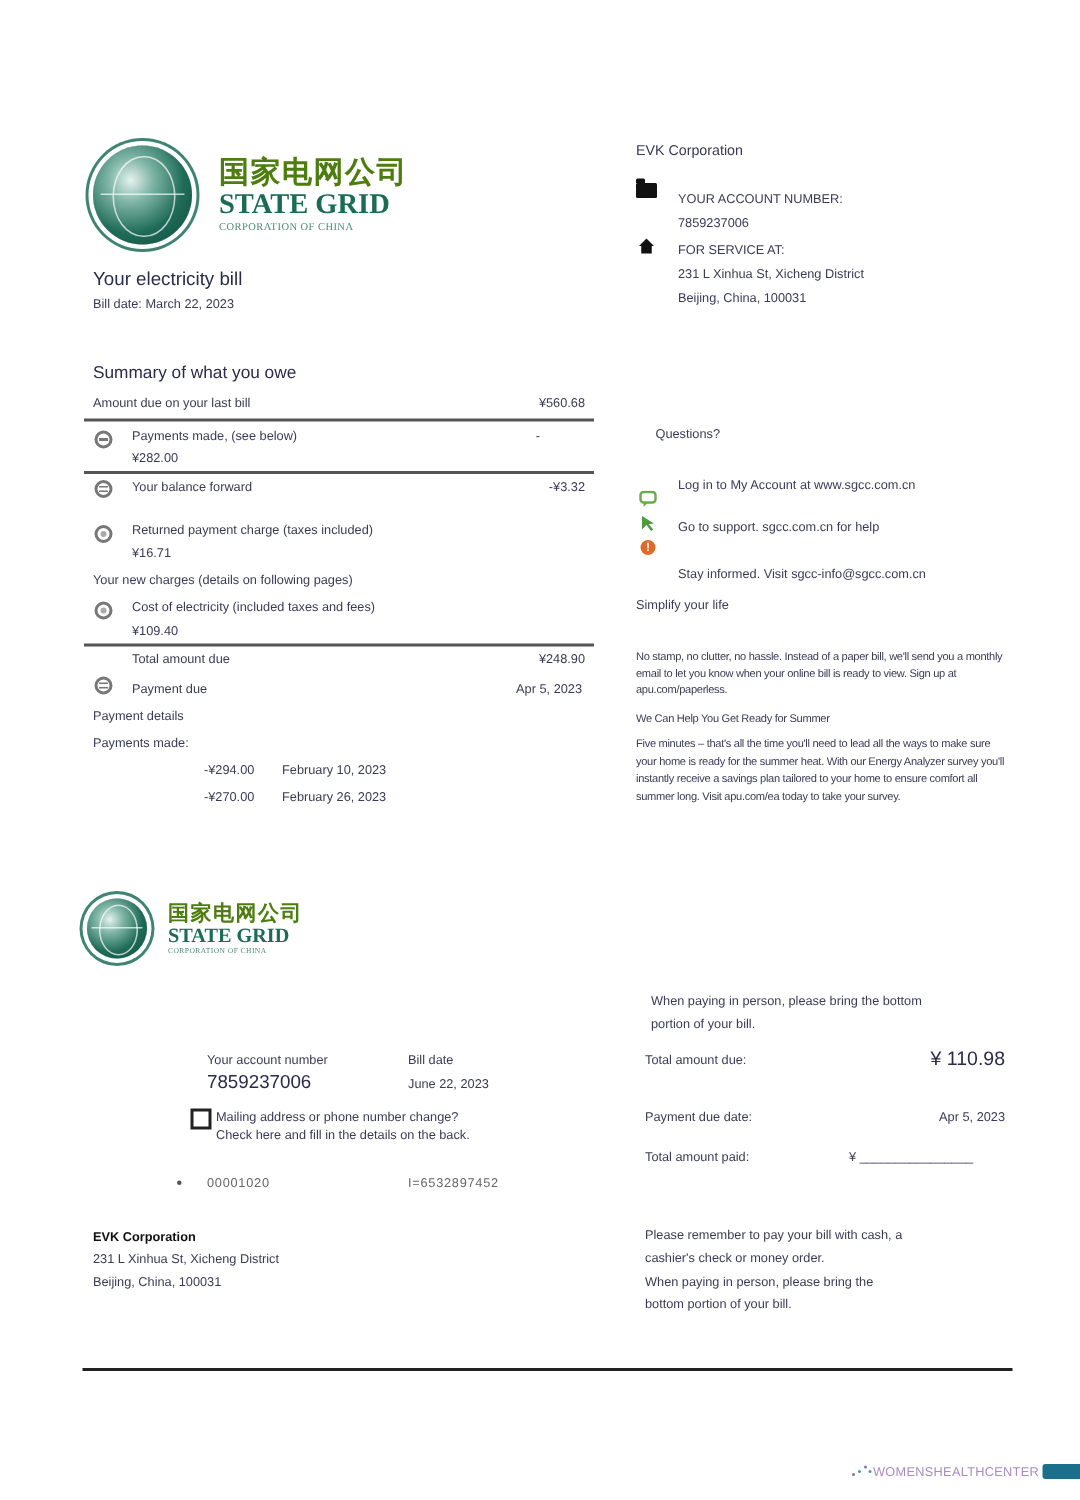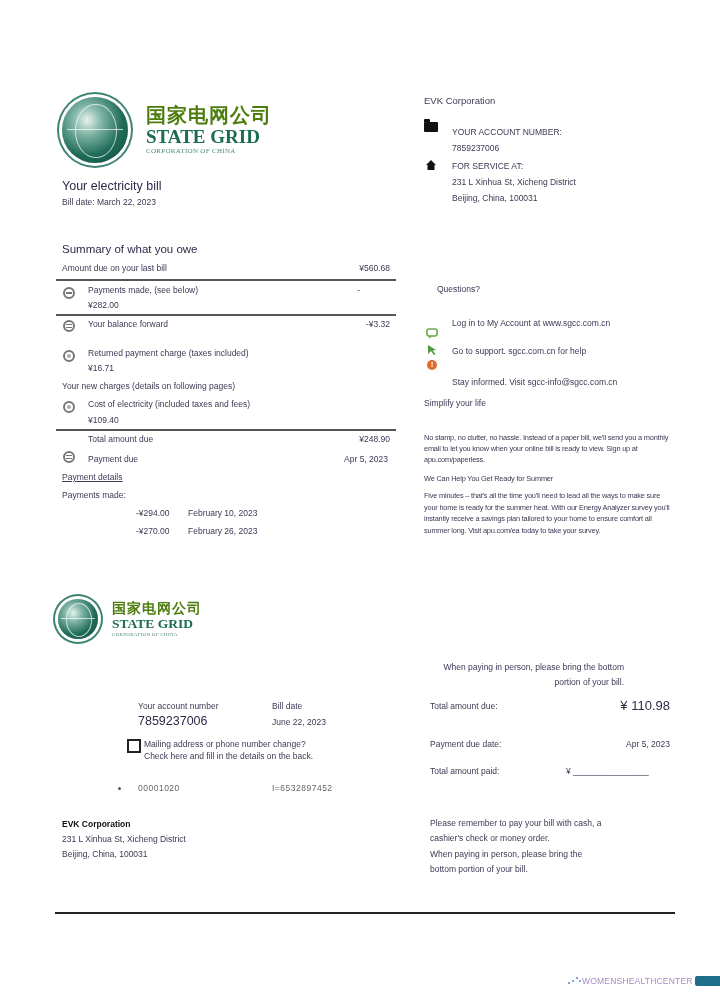--- a/index.html
+++ b/index.html
@@ -85,21 +85,21 @@
 <div class="abs t-sm" style="left:88px; top:414px;">¥109.40</div>
 <div class="hr" style="left:56px; width:340px; top:429px;"></div>
 
 <div class="abs t-sm" style="left:88px; top:433px;">Total  amount  due</div>
 <div class="abs t-sm right" style="left:330px; width:60px; top:433px;">¥248.90</div>
 
 <div class="circ-icon equal" style="left:63px; top:451px;"></div>
 <div class="abs t-sm" style="left:88px; top:453px;">Payment  due</div>
 <div class="abs t-sm right" style="left:310px; width:78px; top:453px;">Apr 5, 2023</div>
 
-<div class="abs t-sm" style="left:62px; top:471px;text-decoration:underline;">Payment  details</div>
+<div class="abs t-sm" style="left:62px; top:471px;">Payment  details</div>
 <div class="abs t-sm" style="left:62px; top:489px;">Payments  made:</div>
 
 <div class="abs t-sm" style="left:136px; top:507px;">-¥294.00</div>
 <div class="abs t-sm" style="left:188px; top:507px;">February  10,  2023</div>
 <div class="abs t-sm" style="left:136px; top:525px;">-¥270.00</div>
 <div class="abs t-sm" style="left:188px; top:525px;">February  26,  2023</div>
 
 <div class="abs t-sm" style="left:424px; top:283px;margin-left:13px;">Questions?</div>
 
 <div class="abs" style="left:426px; top:326px; width:12px; height:10px;">
@@ -144,21 +144,21 @@
 <div class="abs t-sm" style="left:144px; top:750px;">Check here and fill in the details on the back.</div>
 
 <div class="abs" style="left:118px; top:787px; width:3px; height:3px; background:#555; border-radius:50%;"></div>
 <div class="abs t-sm" style="left:138px; top:782px; color:#666; letter-spacing:0.5px;">00001020</div>
 <div class="abs t-sm" style="left:272px; top:782px; color:#666; letter-spacing:0.5px;">I=6532897452</div>
 
 <div class="abs t-sm" style="left:62px; top:818px; font-weight:bold; color:#111;">EVK Corporation</div>
 <div class="abs t-sm" style="left:62px; top:833px;">231  L Xinhua St, Xicheng District</div>
 <div class="abs t-sm" style="left:62px; top:848px;">Beijing, China, 100031</div>
 
-<div class="abs t-sm" style="left:434px; top:660px; width:190px; text-align:right; white-space:normal; line-height:15px;">When paying  in person, please bring the bottom portion of your bill.</div>
+<div class="abs t-sm" style="left:434px; top:660px; width:190px; text-align:left; white-space:normal; line-height:15px;">When paying  in person, please bring the bottom portion of your bill.</div>
 
 <div class="abs t-sm" style="left:430px; top:700px;">Total  amount  due:</div>
 <div class="abs" style="left:580px; width:90px; top:698px; text-align:right; font-size:13px; color:#2b2b4a; white-space:nowrap;">¥  110.98</div>
 
 <div class="abs t-sm" style="left:430px; top:738px;">Payment  due date:</div>
 <div class="abs t-sm right" style="left:580px; width:90px; top:738px;">Apr 5, 2023</div>
 
 <div class="abs t-sm" style="left:430px; top:765px;">Total  amount  paid:</div>
 <div class="abs t-sm" style="left:566px; top:765px;">¥ ________________</div>
 

